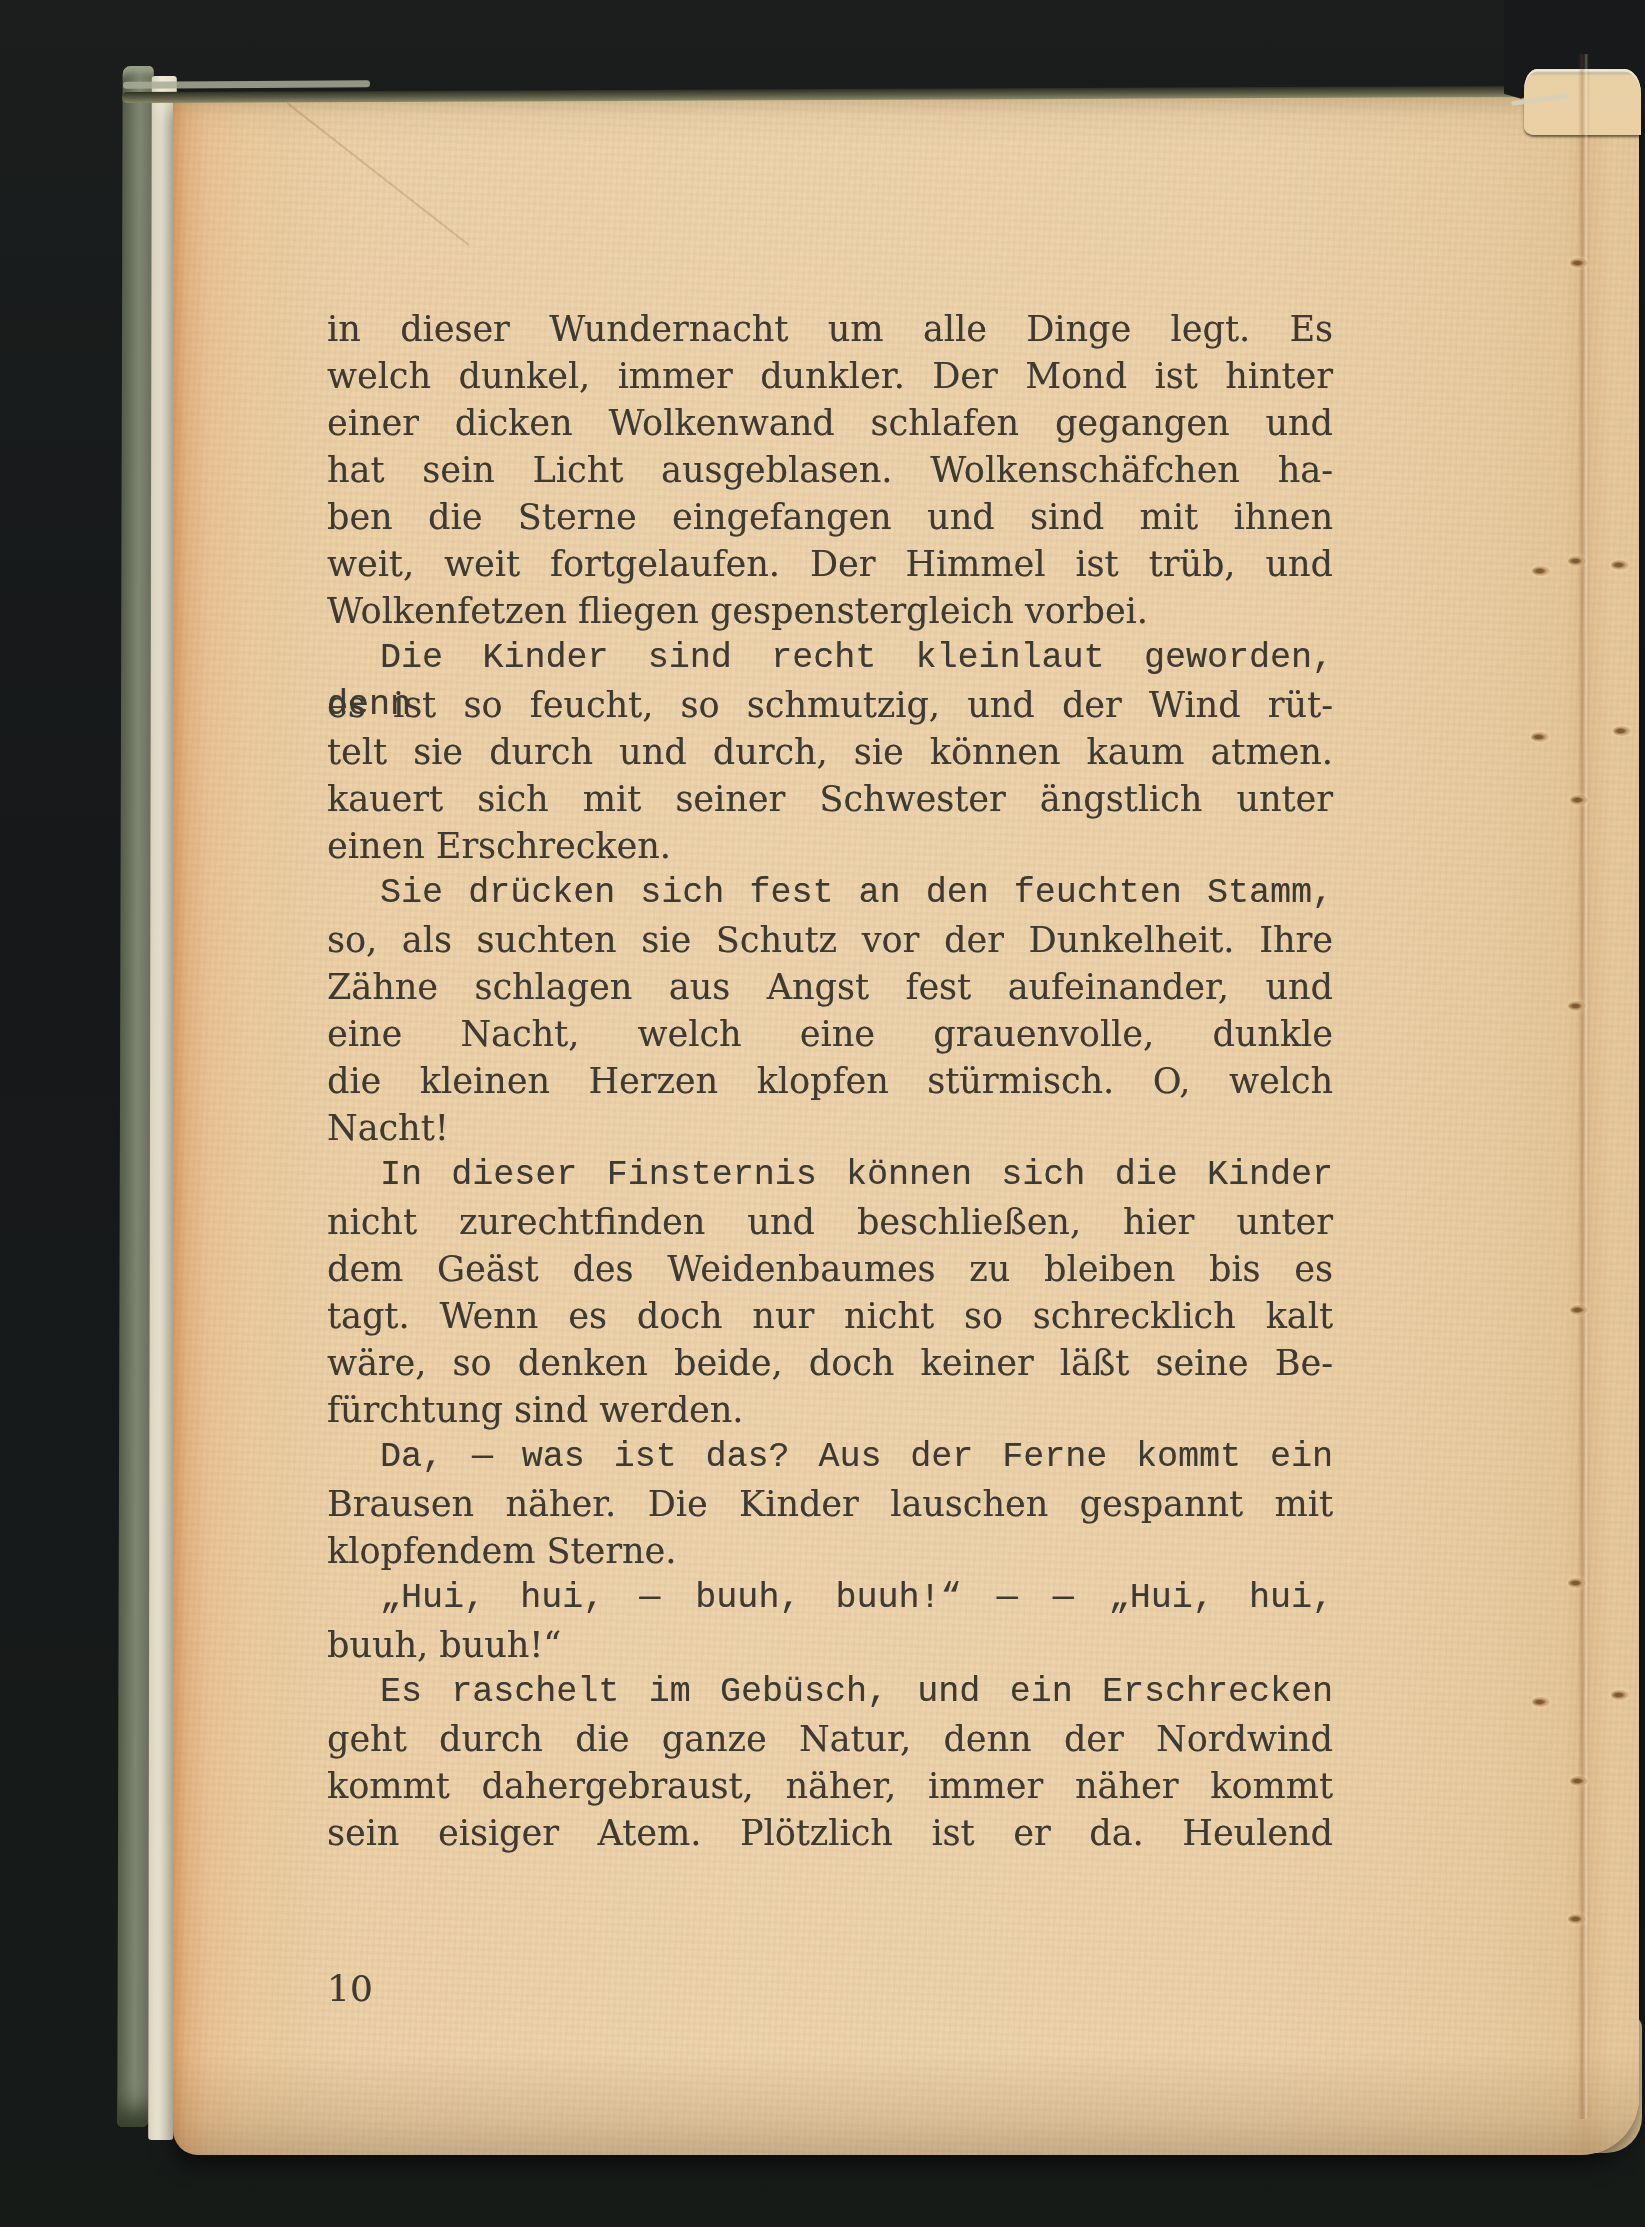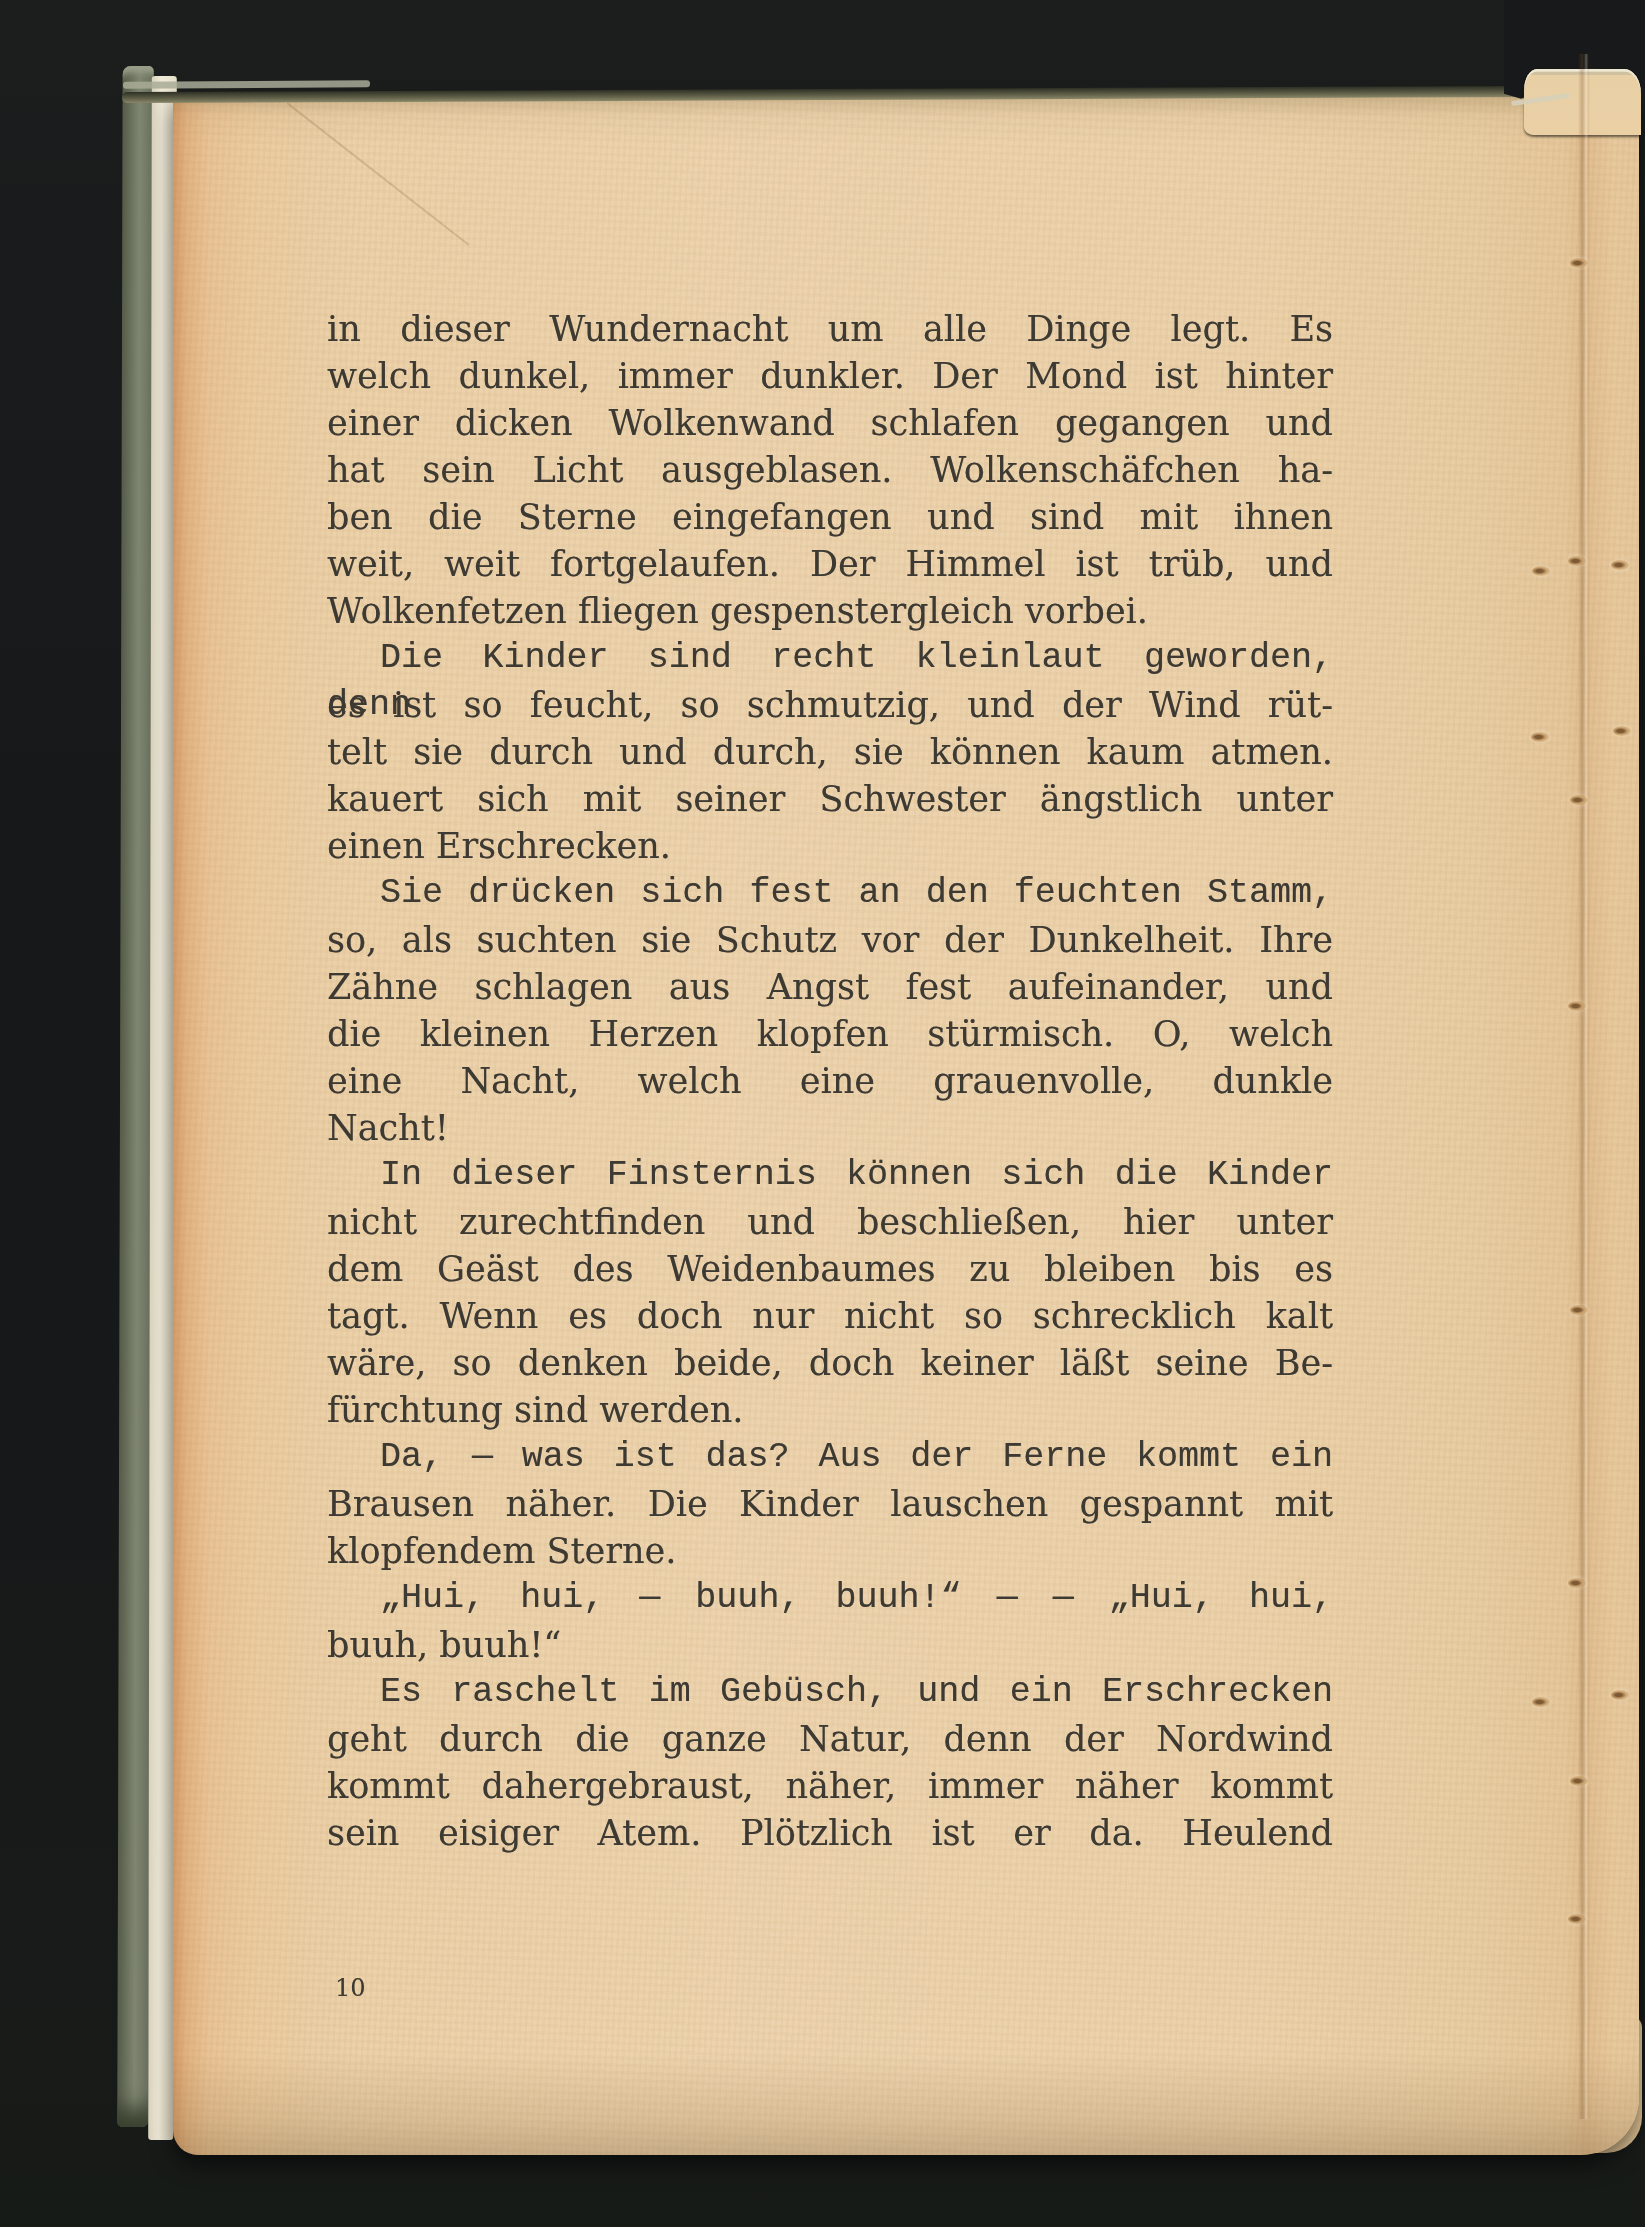--- a/index.html
+++ b/index.html
@@ -95,22 +95,22 @@
   
   .text-block{
     position:absolute;left:327px;top:306px;width:1006px;z-index:10;
     color:var(--ink);font-size:35px;line-height:47px;
     text-shadow:0.2px 0.2px 0.5px rgba(61,58,51,0.45);
   }
   .text-line{height:47px;text-align:justify;text-align-last:left;overflow:visible;}
   .text-line.j{text-align-last:justify;}
   .text-line.ind{text-indent:53px;font-family:Liberation Mono, monospace;}
   .page-number{
-    position:absolute;left:335px;top:1965px;z-index:10;
-    color:var(--ink);font-size:24px;line-height:47px;
+    position:absolute;left:327px;top:1965px;z-index:10;
+    color:var(--ink);font-size:36px;line-height:47px;
     text-shadow:0.2px 0.2px 0.5px rgba(61,58,51,0.45);
   }
 </style>
 </head>
 <body>
 
 <div class="canvas">
   <div class="page2-corner"></div>
   <div class="cover-strip"></div>
   <div class="white-edge"></div>
@@ -148,22 +148,22 @@
       <div class="text-line j">weit, weit fortgelaufen. Der Himmel ist trüb, und</div>
       <div class="text-line">Wolkenfetzen fliegen gespenstergleich vorbei.</div>
       <div class="text-line j ind">Die Kinder sind recht kleinlaut geworden, denn</div>
       <div class="text-line j">es ist so feucht, so schmutzig, und der Wind rüt-</div>
       <div class="text-line j">telt sie durch und durch, sie können kaum atmen.</div>
       <div class="text-line j">kauert sich mit seiner Schwester ängstlich unter</div>
       <div class="text-line">einen Erschrecken.</div>
       <div class="text-line j ind">Sie drücken sich fest an den feuchten Stamm,</div>
       <div class="text-line j">so, als suchten sie Schutz vor der Dunkelheit. Ihre</div>
       <div class="text-line j">Zähne schlagen aus Angst fest aufeinander, und</div>
+      <div class="text-line j">eine Nacht, welch eine grauenvolle, dunkle</div>
       <div class="text-line j">die kleinen Herzen klopfen stürmisch. O, welch</div>
-      <div class="text-line j">eine Nacht, welch eine grauenvolle, dunkle</div>
       <div class="text-line">Nacht!</div>
       <div class="text-line j ind">In dieser Finsternis können sich die Kinder</div>
       <div class="text-line j">nicht zurechtfinden und beschließen, hier unter</div>
       <div class="text-line j">dem Geäst des Weidenbaumes zu bleiben bis es</div>
       <div class="text-line j">tagt. Wenn es doch nur nicht so schrecklich kalt</div>
       <div class="text-line j">wäre, so denken beide, doch keiner läßt seine Be-</div>
       <div class="text-line">fürchtung sind werden.</div>
       <div class="text-line j ind">Da, — was ist das? Aus der Ferne kommt ein</div>
       <div class="text-line j">Brausen näher. Die Kinder lauschen gespannt mit</div>
       <div class="text-line">klopfendem Sterne.</div>

